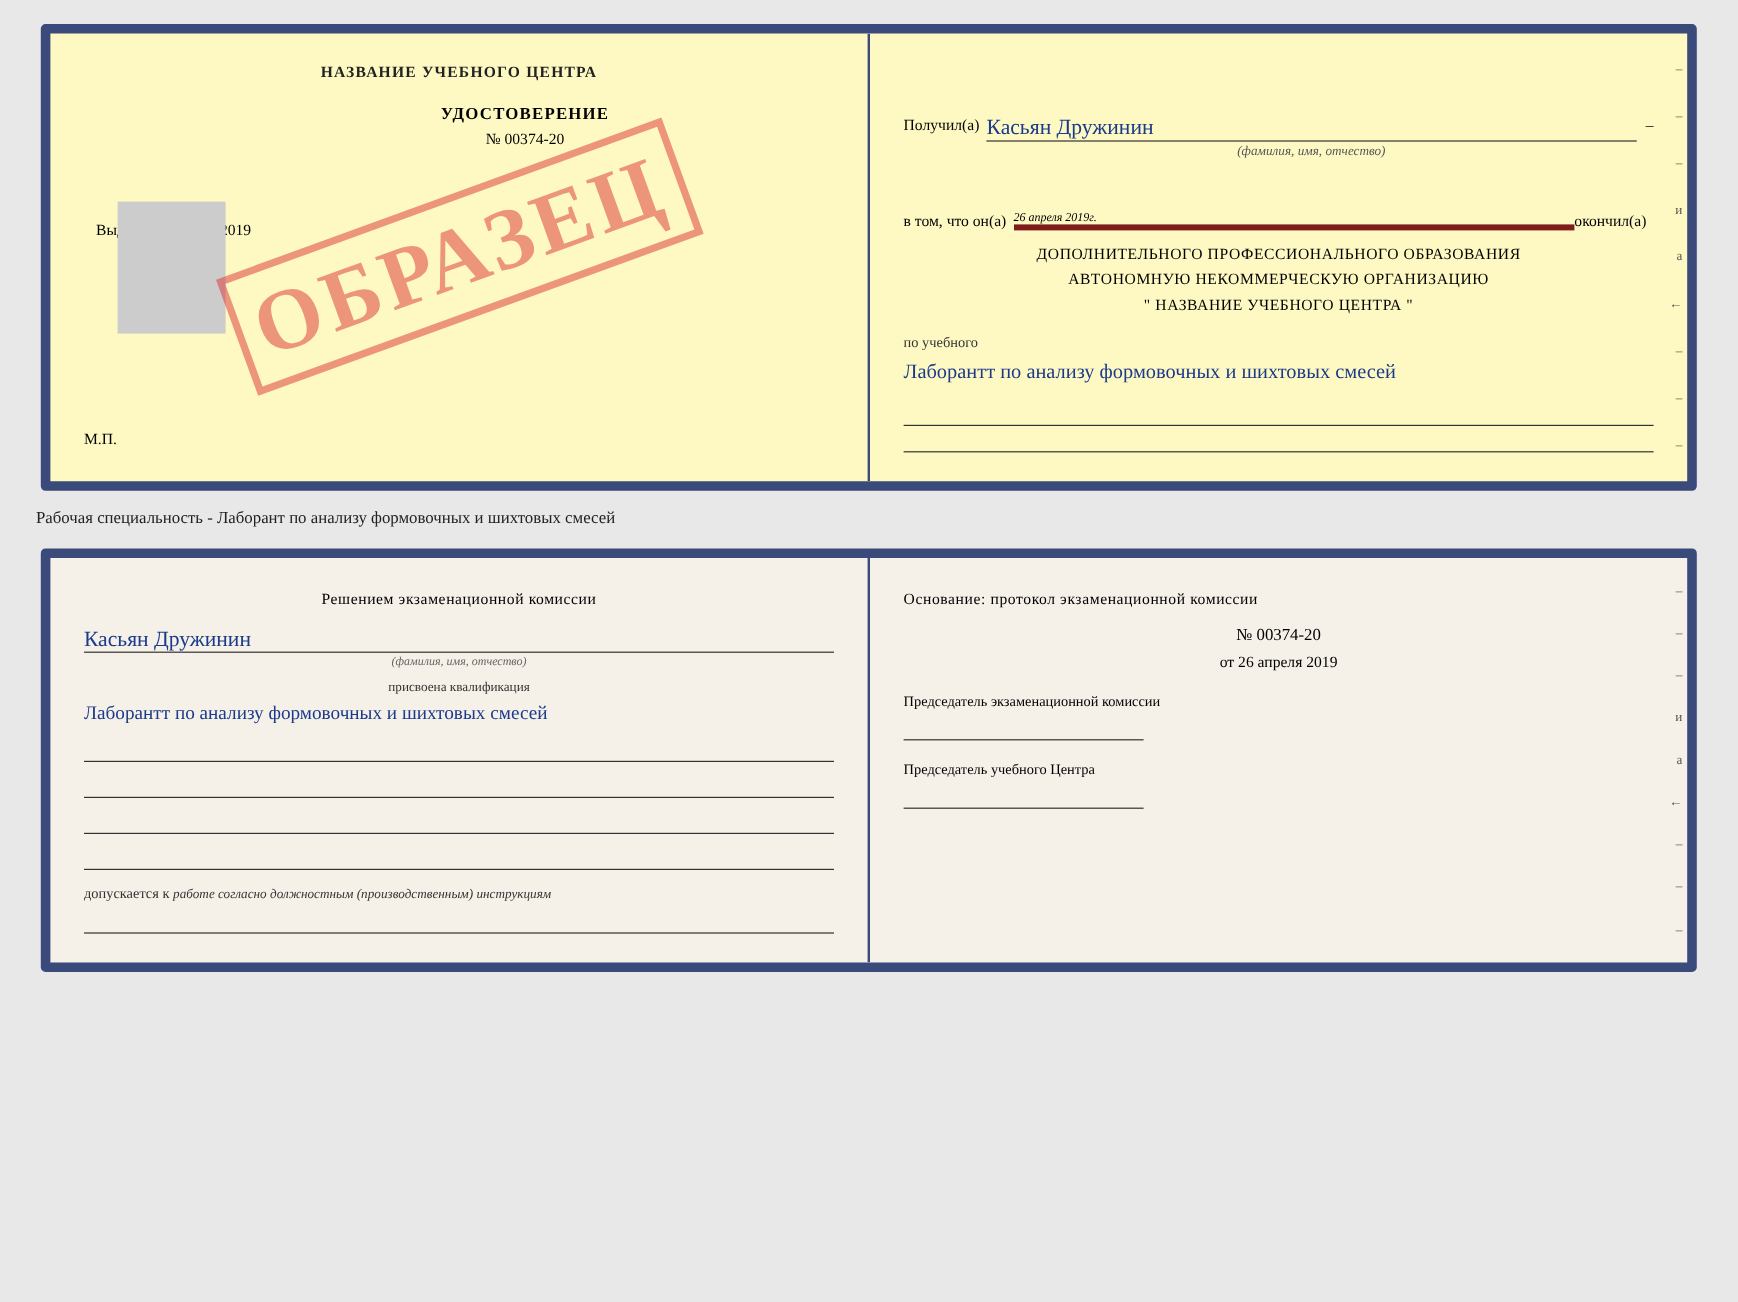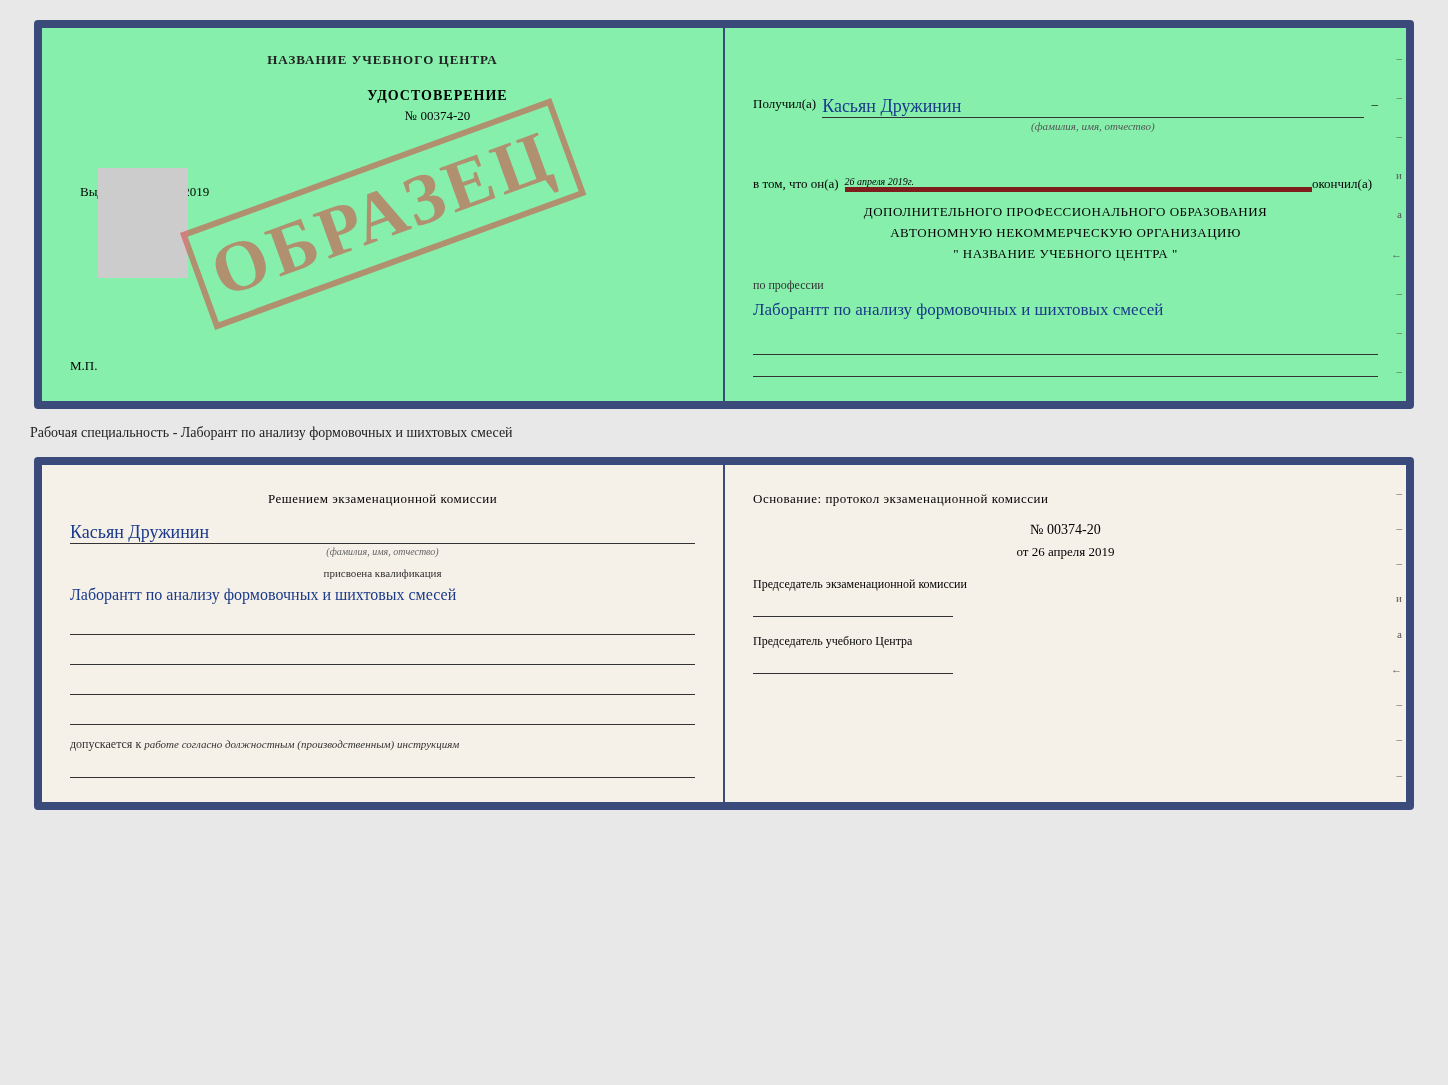--- a/index.html
+++ b/index.html
@@ -10,21 +10,21 @@
       min-height: 1085px;
       display: flex;
       flex-direction: column;
       align-items: center;
       padding: 20px;
       gap: 16px;
     }
 
     
     .document-card {
-      background: #86efac;
+      background: #fef9c3;
       border: 8px solid #3a4a7a;
       border-radius: 4px;
       display: flex;
       width: 1380px;
       position: relative;
       overflow: hidden;
     }
 
     .doc-left, .doc-right {
       flex: 1;
@@ -367,21 +367,21 @@
       <span class="label">окончил(а)</span>
     </div>
 
     <div class="org-name-block">
       <div>ДОПОЛНИТЕЛЬНОГО ПРОФЕССИОНАЛЬНОГО ОБРАЗОВАНИЯ</div>
       <div>АВТОНОМНУЮ НЕКОММЕРЧЕСКУЮ ОРГАНИЗАЦИЮ</div>
       <div>"   НАЗВАНИЕ УЧЕБНОГО ЦЕНТРА   "</div>
     </div>
 
     <div class="doc-right-block">
-      <div class="profession-label">по профессии</div>
+      <div class="profession-label">по учебного</div>
       <div class="profession-handwritten">
         <span>Лаборантт по анализу формовочных и шихтовых смесей</span>
       </div>
     </div>
 
     <div class="right-lines">
       <div class="right-line-item"></div>
       <div class="right-line-item"></div>
     </div>
 

